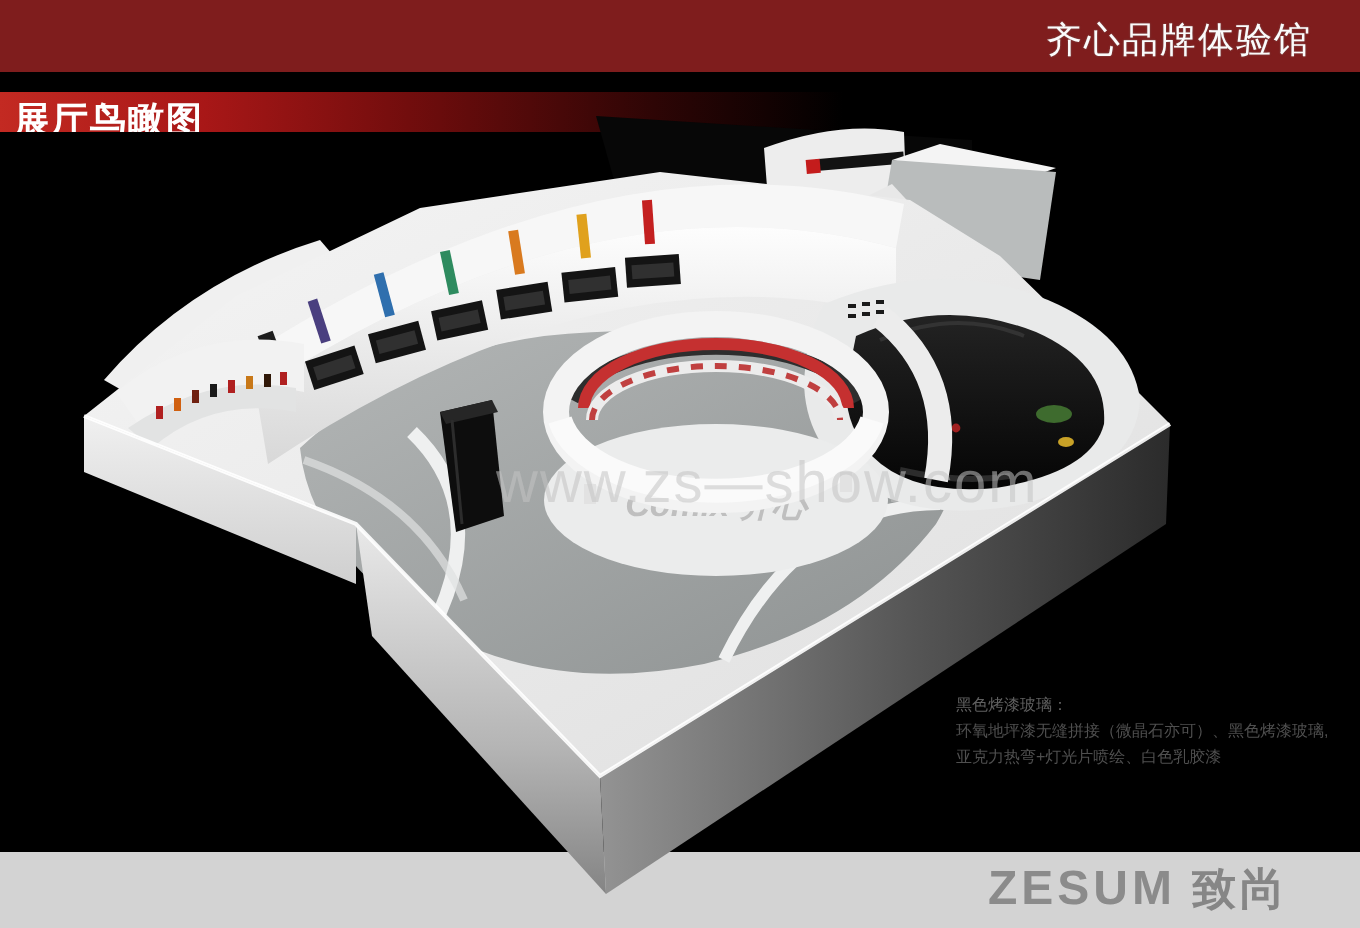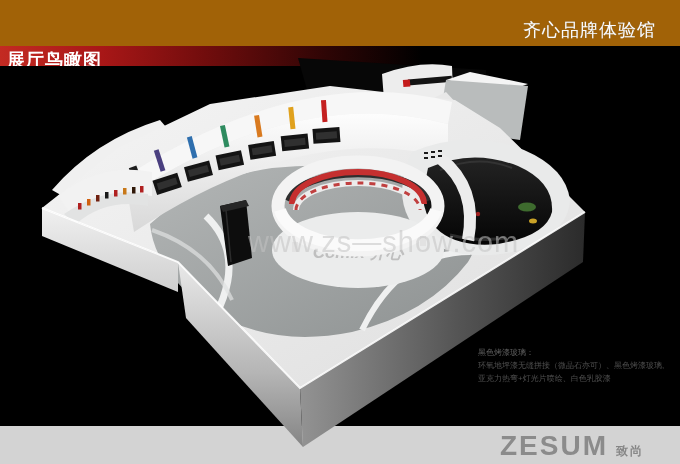--- a/index.html
+++ b/index.html
@@ -1,28 +1,28 @@
 <!DOCTYPE html>
 <html><head>
 <meta charset="utf-8">
 <style>
   html,body{margin:0;padding:0;background:#222;}
   .slide{position:relative;width:680px;height:464px;background:#000;overflow:hidden;
          font-family:"Liberation Sans",sans-serif;}
-  .header-band{position:absolute;top:0;left:0;width:680px;height:46px;background:#a16207;}
+  .header-band{position:absolute;top:0;left:0;width:680px;height:36px;background:#7f1d1d;}
   .header-title{position:absolute;right:24px;bottom:4px;font-size:18px;color:#fbfbfb;
                 letter-spacing:1px;text-shadow:0 0 1px rgba(130,130,130,.7);}
   .section-bar{position:absolute;top:46px;left:0;width:680px;height:20px;
                background:linear-gradient(90deg,#c32a22 0%,#a81717 15%,#720d0d 30%,#2e0505 48%,#000 62%);}
   .section-label{position:absolute;left:7px;top:2px;font-size:18px;font-weight:bold;color:#ffffff;letter-spacing:1px;}
   .black-bg{position:absolute;top:66px;left:0;width:680px;height:360px;background:#000;}
   .footer-band{position:absolute;bottom:0;left:0;width:680px;height:38px;background:#d3d3d3;}
   .brand{position:absolute;right:36px;top:4px;display:flex;align-items:baseline;}
-  .brand-latin{font-size:28px;font-weight:bold;color:#8b8b8b;letter-spacing:2px;}
-  .brand-cn{font-size:12px;font-weight:bold;color:#868686;margin-left:8px;letter-spacing:2px;}
+  .brand-latin{font-size:24px;font-weight:bold;color:#8b8b8b;letter-spacing:2px;}
+  .brand-cn{font-size:22px;font-weight:bold;color:#868686;margin-left:8px;letter-spacing:2px;}
   .main-area{position:absolute;top:46px;left:0;width:680px;height:418px;}
   svg.model{position:absolute;top:0;left:0;pointer-events:none;}
   .watermark{position:absolute;left:248px;top:180px;font-size:29px;color:rgba(195,195,195,.55);
              letter-spacing:1px;white-space:nowrap;}
   .materials{position:absolute;left:478px;top:300px;font-size:8px;line-height:13px;color:#4f4f4f;white-space:nowrap;}
   .materials-heading{color:#606060;}
 </style>
 </head>
 <body>
 

